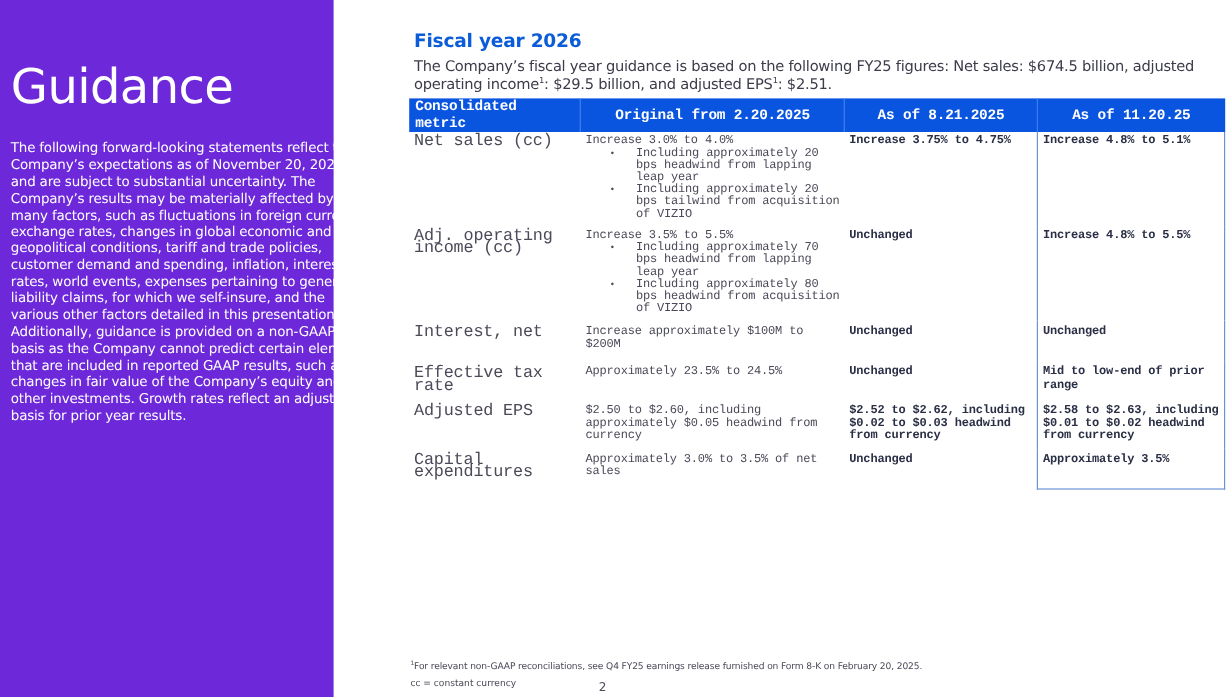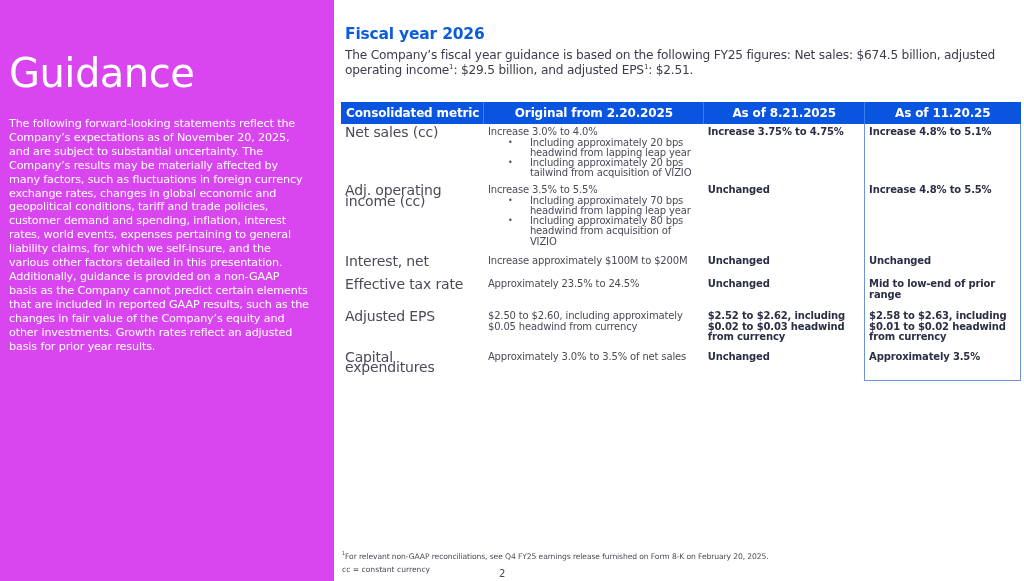--- a/index.html
+++ b/index.html
@@ -1,21 +1,21 @@
 <!DOCTYPE html>
 <html><head>
   <meta charset="utf-8">
   <style>
     * { box-sizing: border-box; margin: 0; padding: 0; }
     html, body { width: 1024px; height: 581px; overflow: hidden; background: #ffffff; }
     body { font-family: "DejaVu Sans", "Liberation Sans", sans-serif; position: relative; }
 
     .left-panel {
-      position: absolute; left: 0; top: 0; width: 334px; height: 581px;
-      background: #d946ef;
+      position: absolute; left: 0; top: 0; width: 278px; height: 581px;
+      background: #6d28d9;
       color: #ffffff;
     }
     .left-title {
       position: absolute; left: 9px; top: 48px;
       font-size: 40px; font-weight: normal; letter-spacing: -0.5px;
       line-height: 50px;
     }
     .left-body {
       position: absolute; left: 9px; top: 117px; width: 300px;
       font-size: 11.2px; line-height: 13.9px; letter-spacing: -0.15px;
@@ -28,24 +28,25 @@
       position: absolute; left: 0; top: 25px;
       font-size: 15.5px; font-weight: bold; color: #0b5cd8; letter-spacing: -0.2px;
     }
     .fy-desc {
       position: absolute; left: 0; top: 48px; width: 676px;
       font-size: 12.2px; line-height: 14.5px; color: #3c3c4a; letter-spacing: -0.2px;
     }
     .fy-desc sup { font-size: 7px; vertical-align: super; line-height: 0; }
 
     table.guidance {
-      position: absolute; left: -4px; top: 102px;
+      position: absolute; left: -4px; top: 82px;
       border-collapse: collapse;
       font-size: 10px; color: #4a4a58; letter-spacing: -0.15px;
       width: 680px;
+      font-family: Liberation Mono, monospace;
     }
     table.guidance th {
       background: #0a55e0; color: #ffffff; font-weight: bold;
       font-size: 12px; height: 22px; text-align: center;
       border-right: 1px solid #3b7cf0; padding: 0 4px;
     }
     table.guidance th:first-child { text-align: left; padding-left: 5px; }
     table.guidance th:last-child { border-right: none; }
     table.guidance td {
       vertical-align: top; padding: 3px 4px 4px 4px; line-height: 10.5px;

